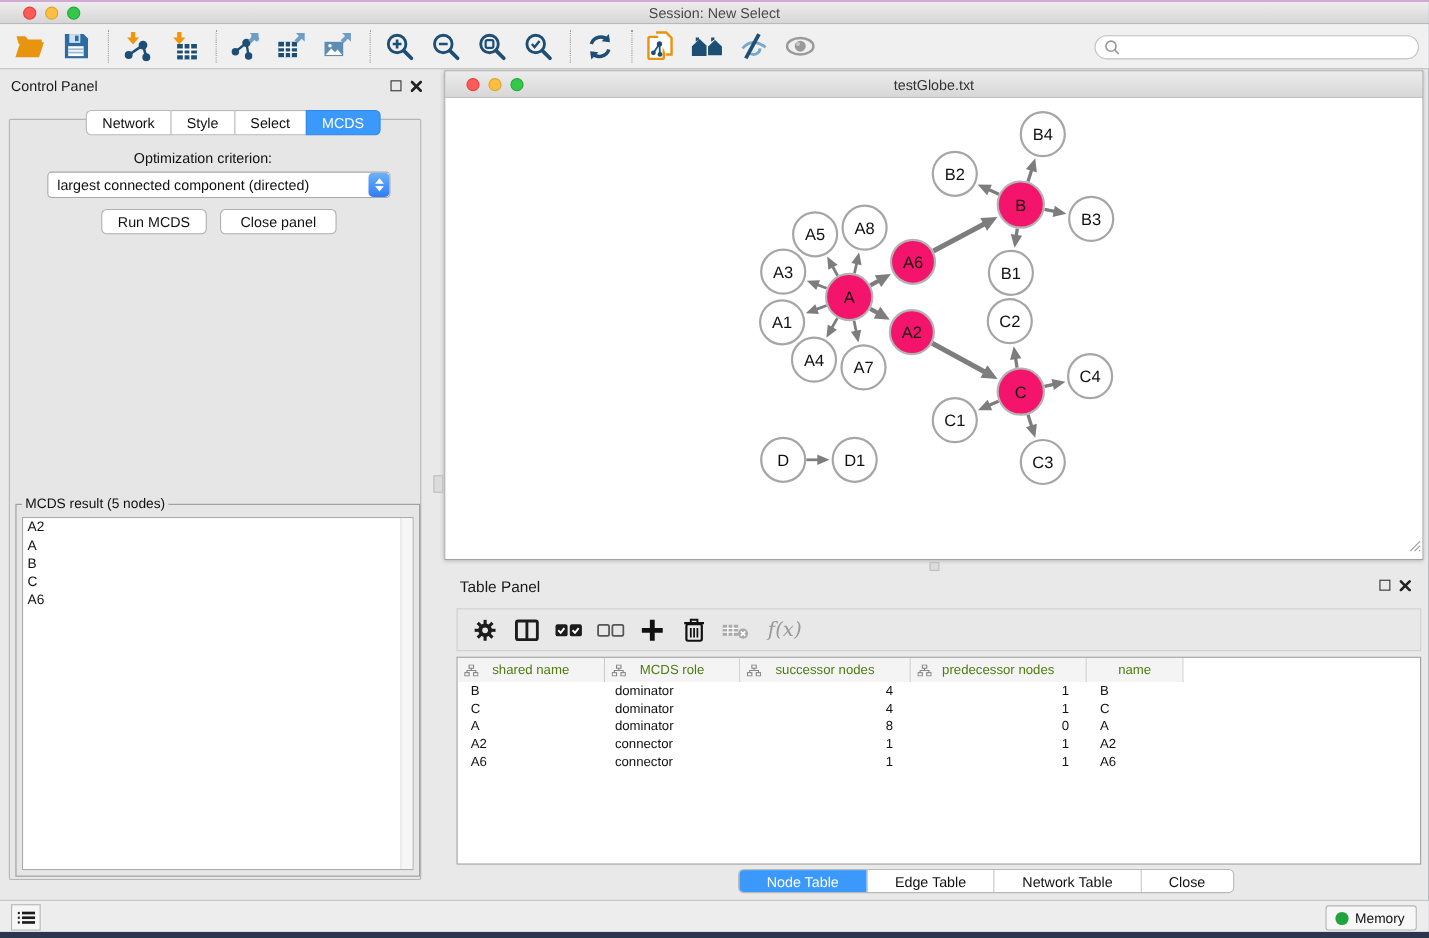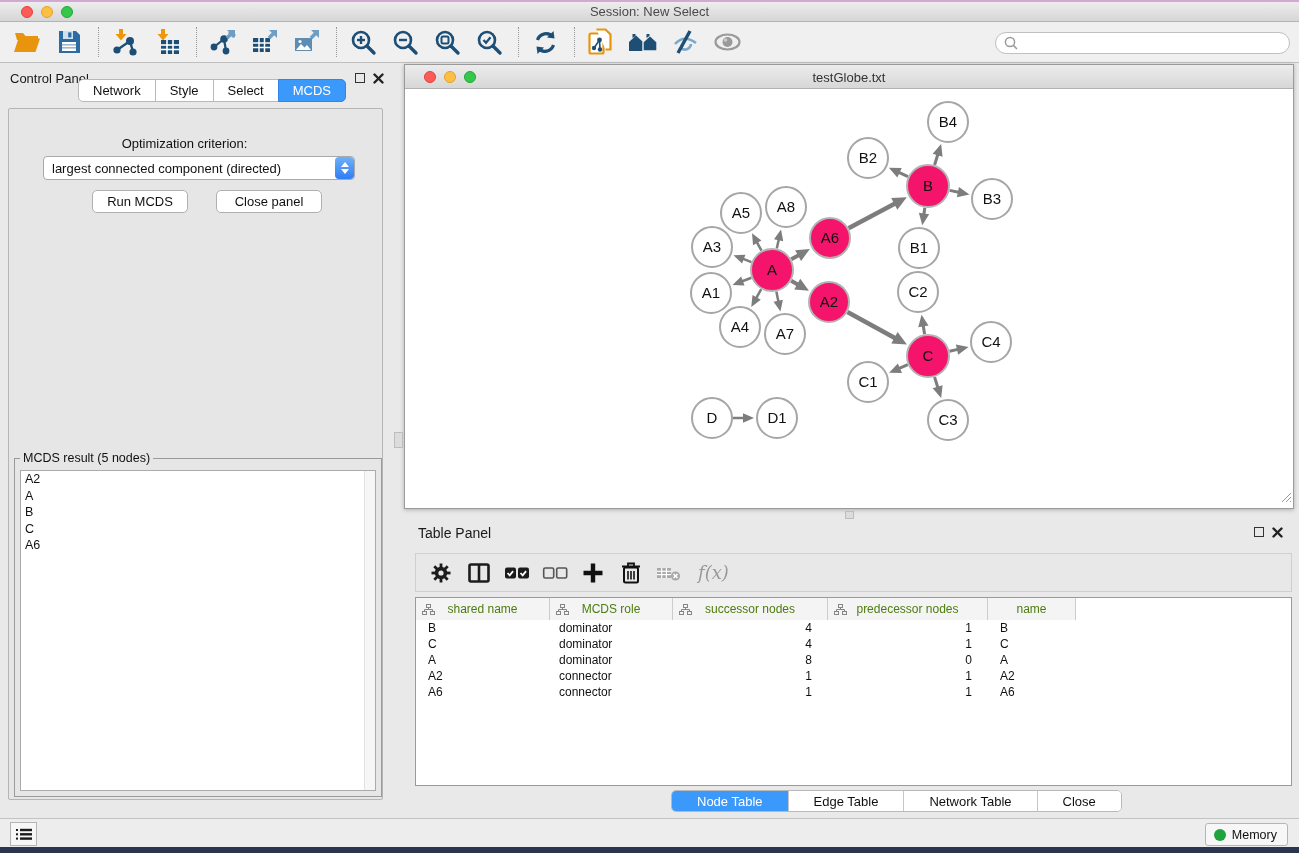--- a/index.html
+++ b/index.html
@@ -28,39 +28,39 @@
     border: 1px solid #c0c0c0; border-radius: 12px; display: flex; align-items: center; padding-left: 7px; }
   .searchbox input { border: none; outline: none; flex: 1; font-size: 12px; background: transparent; height: 18px; }
 
   
   .cp-title { position: absolute; left: 10px; top: 71px; font-size: 13px; color: #1a1a1a; }
   .panel-btns { position: absolute; display: flex; gap: 8px; }
   .cp-btns { left: 355px; top: 73px; }
   .float-box { width: 10px; height: 10px; border: 1.6px solid #333; }
   .cp-body { position: absolute; left: 8px; top: 108px; width: 375px; height: 692px;
     background: #e6e6e6; border: 1px solid #b5b5b5; border-radius: 2px; }
-  .cp-tabs { position: absolute; left: 78px; top: 79px; display: flex; }
+  .cp-tabs { position: absolute; left: 78px; top: 100px; display: flex; }
   .cp-tab { height: 23px; line-height: 21px; padding: 0 14px; font-size: 13px; background: #fff;
     border: 1px solid #b9b9b9; margin-left: -1px; color: #111; }
   .cp-tab:first-child { border-radius: 5px 0 0 5px; margin-left: 0; }
   .cp-tab:last-child { border-radius: 0 5px 5px 0; }
   .cp-tab.active { background: #3b99fc; border-color: #2f86e8; color: #fff; }
   .opt-label { position: absolute; left: 8px; top: 136px; width: 353px; text-align: center; font-size: 13px; color: #111; }
   .select-box { position: absolute; left: 43px; top: 156px; width: 312px; height: 24px; background: #fff;
     border: 1px solid #a9a9a9; border-radius: 4px; display: flex; align-items: center; }
   .select-box .sel-text { flex: 1; font-size: 13px; padding-left: 8px; color: #111; white-space: nowrap; }
   .stepper { width: 19px; height: 22px; border-radius: 4px; margin-right: 0px;
     background: linear-gradient(#6eb1f8, #2f7df6); display: flex; flex-direction: column; align-items: center; justify-content: center; gap: 2px; }
   .stepper i { display:block; width: 0; height: 0; border-left: 4px solid transparent; border-right: 4px solid transparent; }
   .stepper .up { border-bottom: 5px solid #fff; }
   .stepper .dn { border-top: 5px solid #fff; }
   .cp-buttons button { position: absolute; top: 190px; height: 23px; background: #fff; border: 1px solid #b0b0b0;
     border-radius: 5px; font-size: 13px; font-family: "Liberation Sans", sans-serif; color: #111; }
   .btn-run { left: 92px; width: 96px; }
-  .btn-close { left: 216px; width: 106px; }
+  .btn-close { left: 200px; width: 106px; }
   .mcds-fieldset { position: absolute; left: 14px; top: 458px; width: 368px; height: 339px;
     border: 1px solid #9a9a9a; }
   .mcds-legend { position: absolute; left: 5px; top: -8px; background: #e6e6e6; font-size: 12.5px; padding: 0 3px; color: #111; }
   .mcds-list { position: absolute; left: 5px; top: 11px; right: 5px; bottom: 5px; background: #fff; border: 1px solid #ababab; overflow: hidden; }
   .mcds-scroll { position: absolute; top: 0; right: 0; bottom: 0; width: 11px; background: #f6f6f6; border-left: 1px solid #e2e2e2; }
   .mcds-item { font-size: 12.5px; line-height: 16.5px; padding-left: 4px; color: #111; }
 
   
   .netwin { position: absolute; left: 404px; top: 64px; width: 890px; height: 445px;
     background: #fff; border: 1px solid #9a9a9a; box-shadow: 0 1px 4px rgba(0,0,0,.25); }

